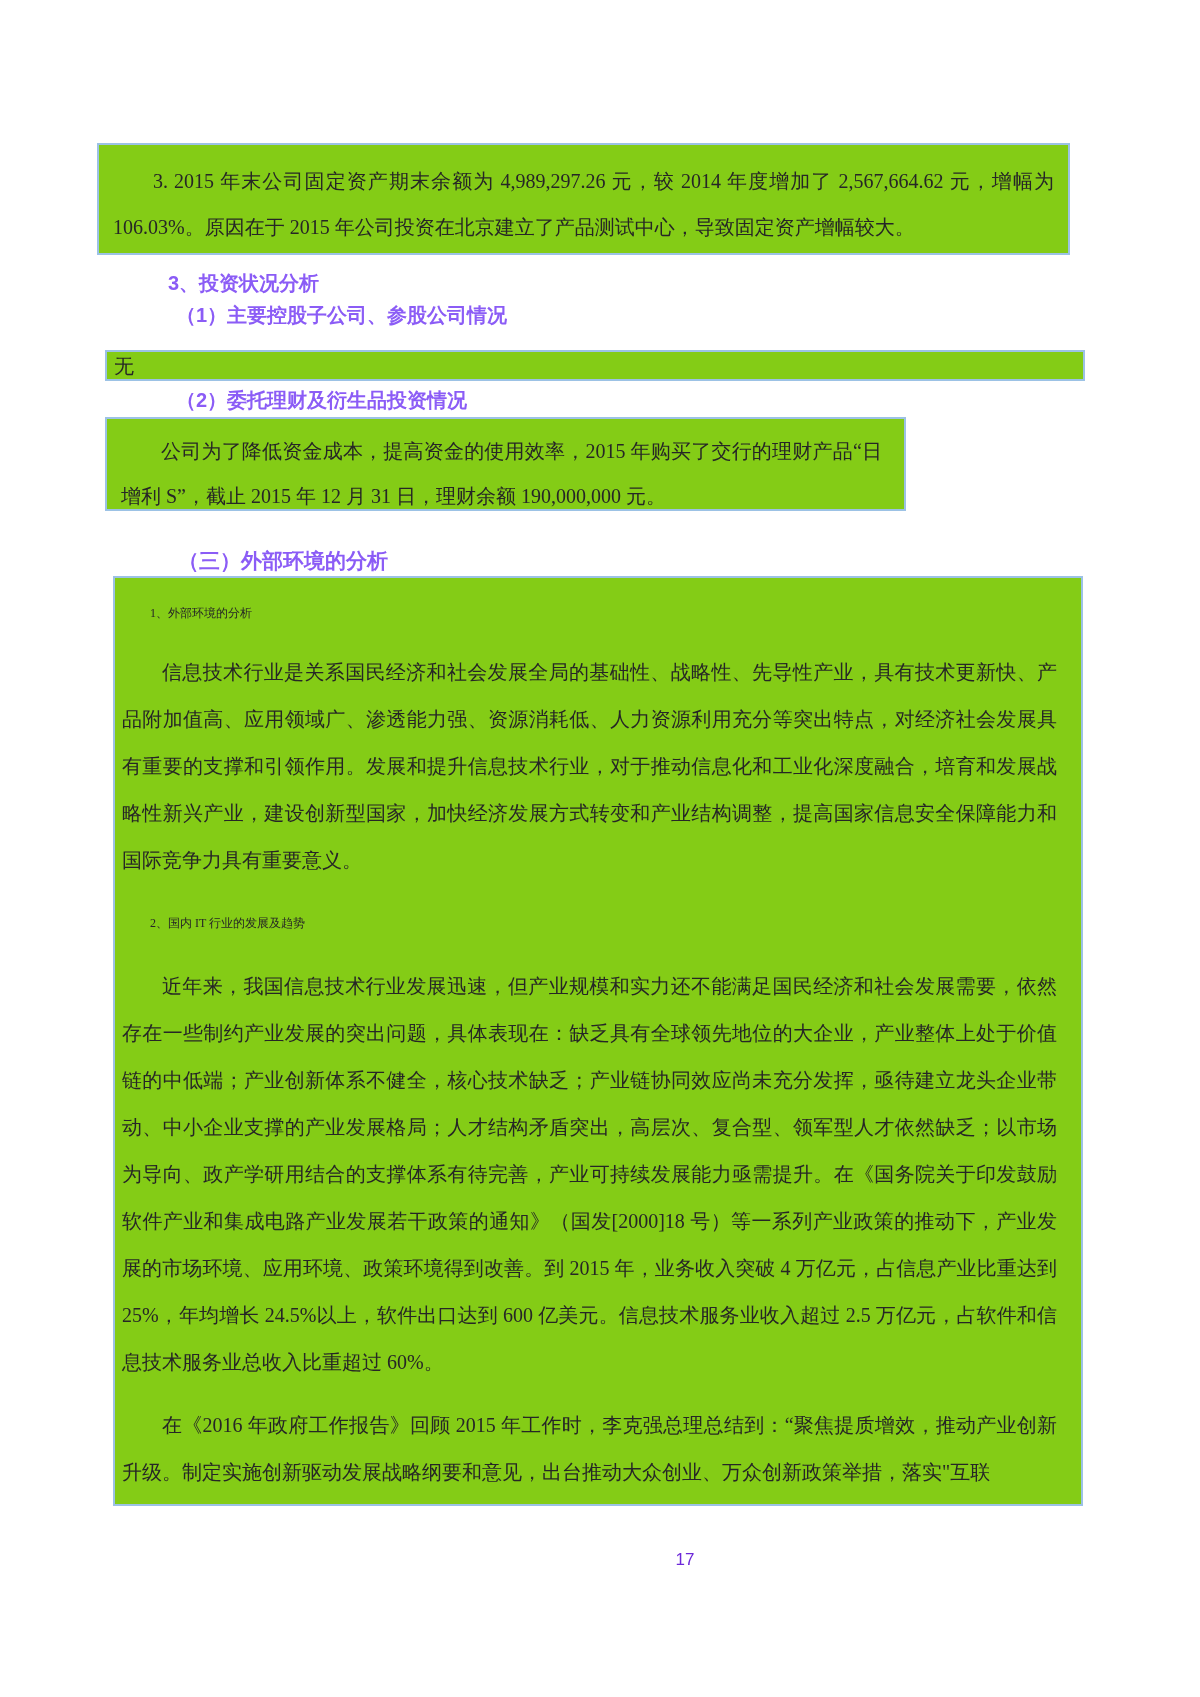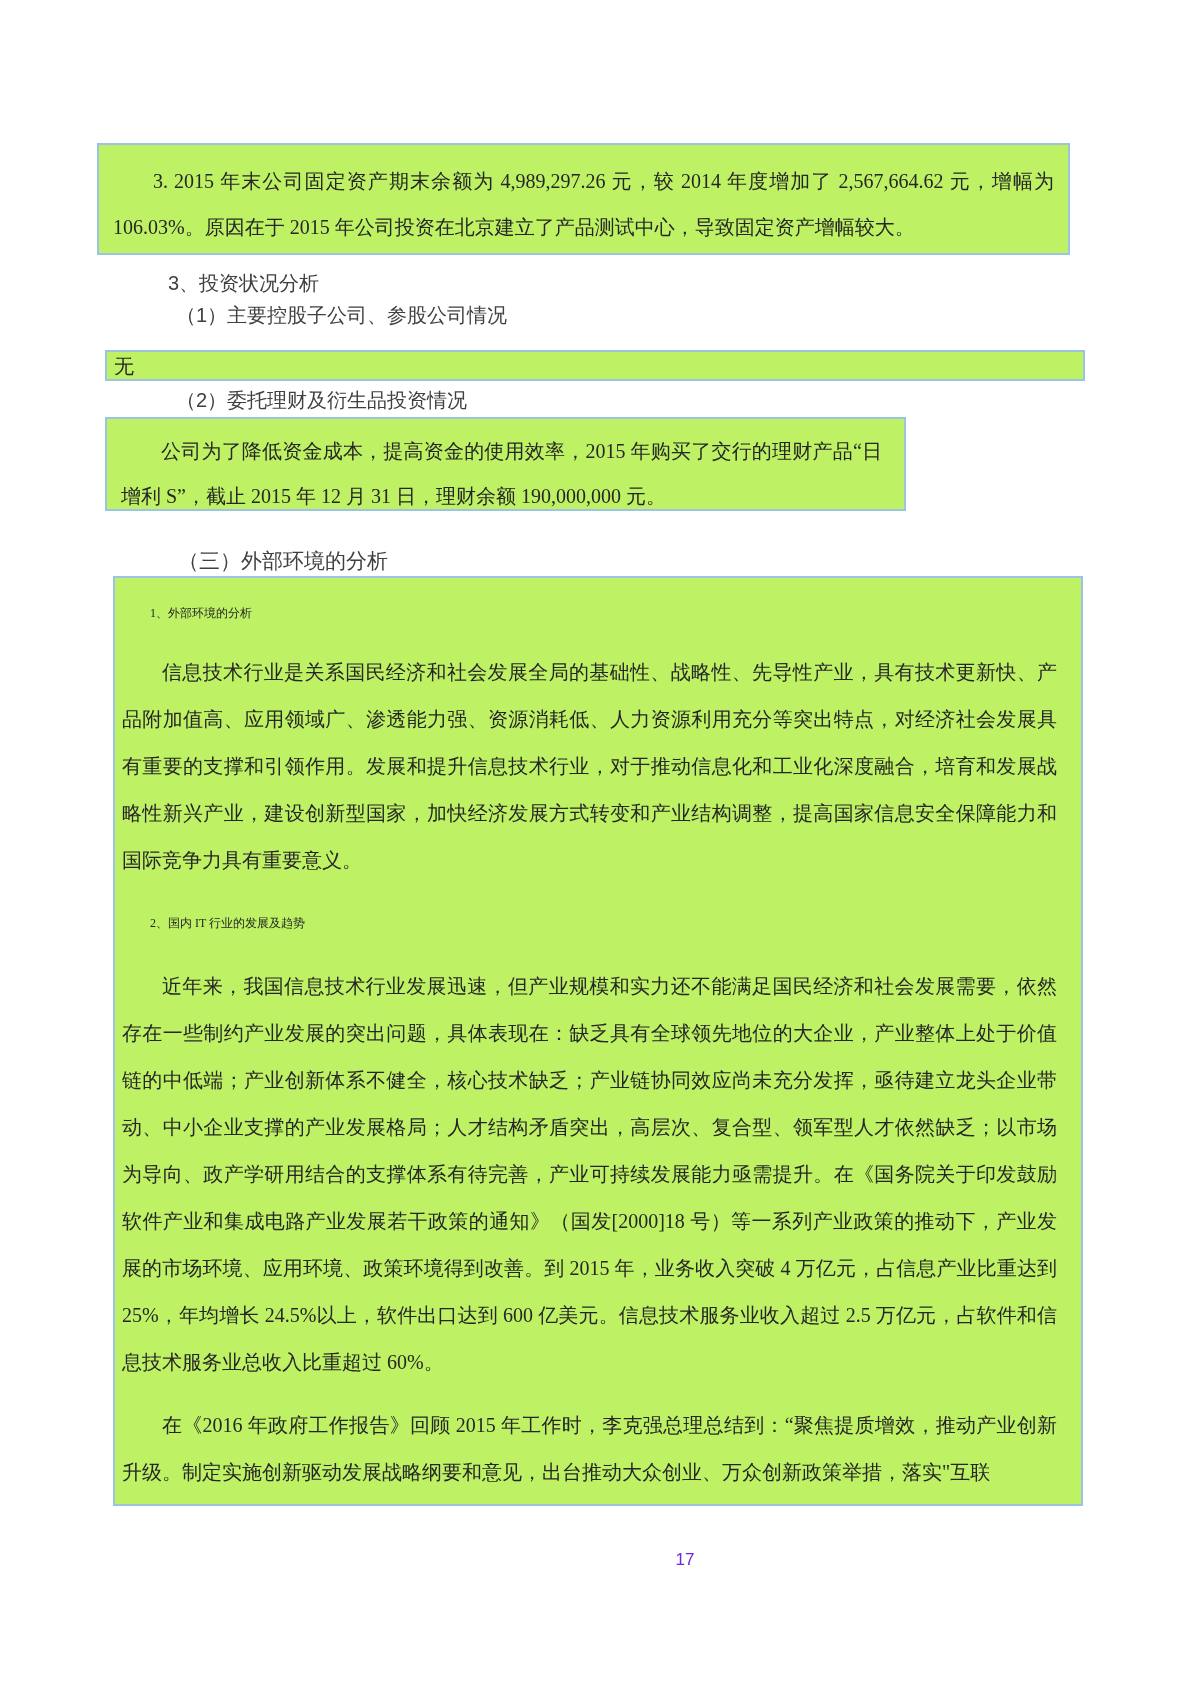--- a/index.html
+++ b/index.html
@@ -8,36 +8,36 @@
     width:1200px;height:1697px;
     margin:0 auto;
     background:#ffffff;
     overflow:hidden;
     font-family:"Liberation Serif","DejaVu Serif",serif;
     color:#262626;
   }
   .cellbox{
     position:absolute;
     border:2px solid #9cc2e5;
-    background:#bef264;
+    background:#84cc16;
     box-sizing:border-box;
   }
   .bodytext{
     font-size:20px;
     color:#262626;
     text-align:justify;
     margin:0;
   }
   .bodytext.indent{text-indent:2em;}
   .h-bold{
     position:absolute;
     font-family:"Liberation Sans","DejaVu Sans",sans-serif;
-    font-weight:normal;
+    font-weight:bold;
     font-size:20px;
-    color:#404040;
+    color:#8b5cf6;
     white-space:nowrap;
   }
   .bigbox-inner{
     padding:12px 8px 0 7px;
   }
   .bigbox-inner .sub-title{
     font-size:12px;
     margin:0 0 0 28px;
     line-height:47px;
     white-space:nowrap;

